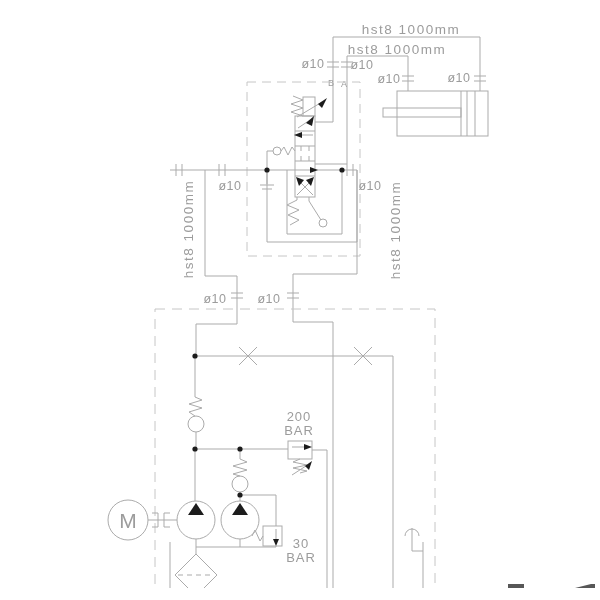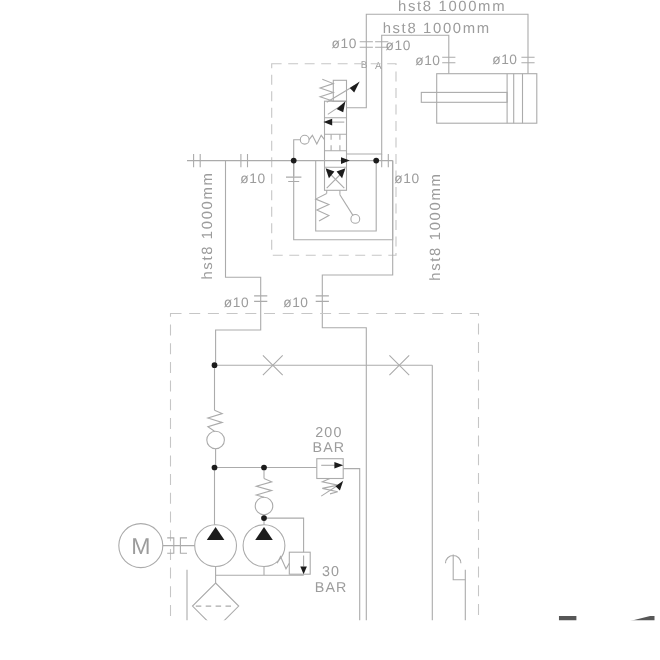--- a/index.html
+++ b/index.html
@@ -1,17 +1,17 @@
 <!DOCTYPE html>
 <html><head>
 <meta charset="utf-8">
 <style>
   html,body{margin:0;padding:0;background:#fff;}
   #stage{position:relative;width:600px;height:564px;background:#ffffff;overflow:hidden;
-         font-family:"Liberation Sans", sans-serif;}
+         font-family:"Liberation Sans", sans-serif;margin-top:24px;}
   svg text{font-family:"Liberation Sans", sans-serif; fill:#9c9c9c;}
   .hose-lbl{font-size:13.5px; letter-spacing:1.5px;}
   .dia-lbl{font-size:12.5px; letter-spacing:0.5px;}
   .port-lbl{font-size:9px;}
   .bar-lbl{font-size:13px; letter-spacing:1px;}
   .motor-lbl{font-size:21px;}
 </style>
 </head>
 <body>
 

